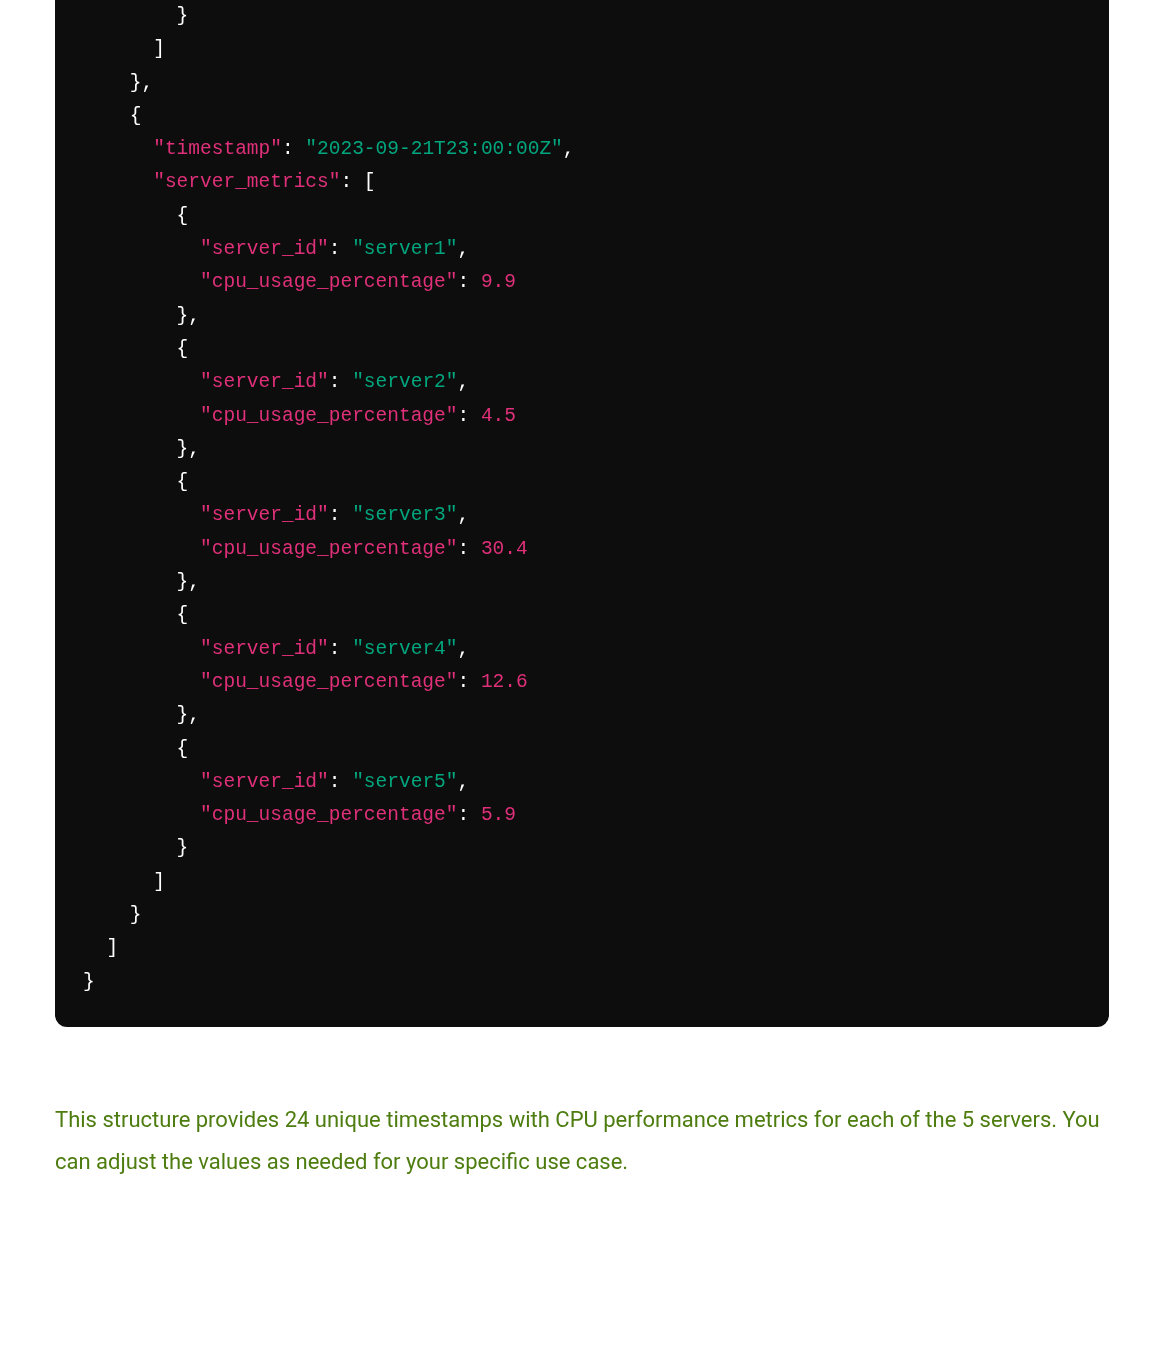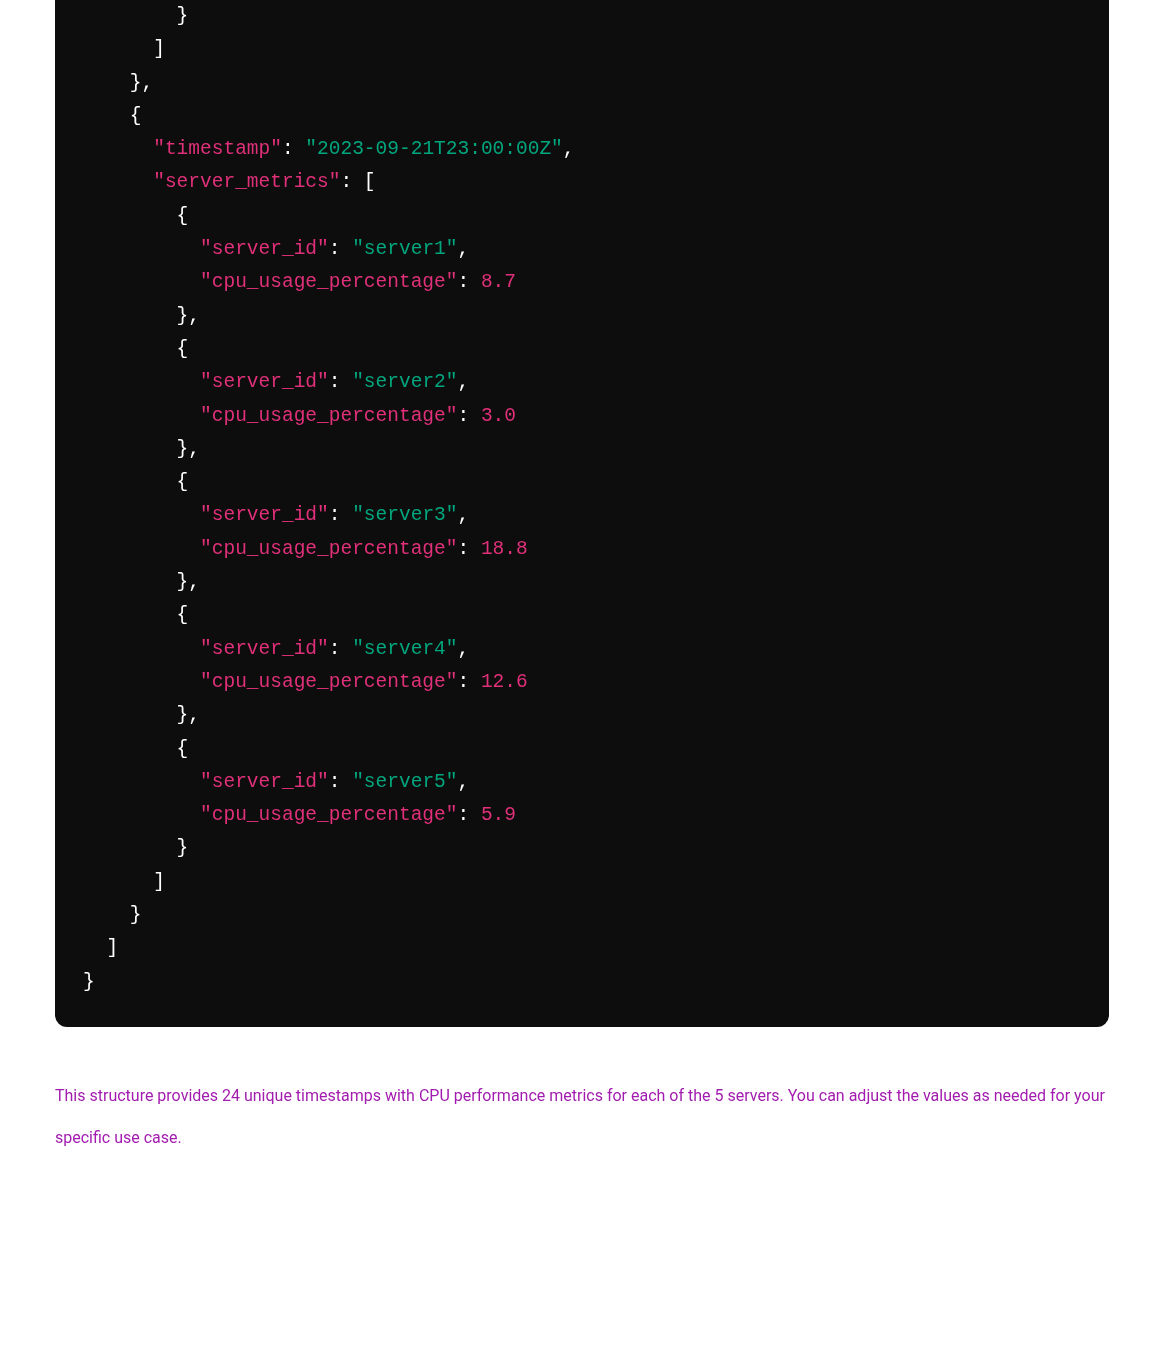--- a/index.html
+++ b/index.html
@@ -22,47 +22,47 @@
     font-size: 19.5px;
     line-height: 33.3px;
     white-space: pre;
     overflow: hidden;
   }
   .tok-key    { color: #df3079; }  
   .tok-str    { color: #00a67d; }  
   .tok-num    { color: #df3079; }  
   .tok-punc   { color: #ffffff; }
   .explain {
-    margin-top: 48px;
-    font-size: 16px;
+    margin-top: 72px;
+    font-size: 22px;
     line-height: 42px;
-    color: #a21caf;
+    color: #4d7c0f;
   }
 </style>
 </head>
 <body>
 
 <div class="page">
   <div class="code-block" id="code-block"><span class="tok-punc">        }</span>
 <span class="tok-punc">      ]</span>
 <span class="tok-punc">    },</span>
 <span class="tok-punc">    {</span>
 <span class="tok-punc">      </span><span class="tok-key">"timestamp"</span><span class="tok-punc">: </span><span class="tok-str">"2023-09-21T23:00:00Z"</span><span class="tok-punc">,</span>
 <span class="tok-punc">      </span><span class="tok-key">"server_metrics"</span><span class="tok-punc">: [</span>
 <span class="tok-punc">        {</span>
 <span class="tok-punc">          </span><span class="tok-key">"server_id"</span><span class="tok-punc">: </span><span class="tok-str">"server1"</span><span class="tok-punc">,</span>
-<span class="tok-punc">          </span><span class="tok-key">"cpu_usage_percentage"</span><span class="tok-punc">: </span><span class="tok-num">8.7</span>
+<span class="tok-punc">          </span><span class="tok-key">"cpu_usage_percentage"</span><span class="tok-punc">: </span><span class="tok-num">9.9</span>
 <span class="tok-punc">        },</span>
 <span class="tok-punc">        {</span>
 <span class="tok-punc">          </span><span class="tok-key">"server_id"</span><span class="tok-punc">: </span><span class="tok-str">"server2"</span><span class="tok-punc">,</span>
-<span class="tok-punc">          </span><span class="tok-key">"cpu_usage_percentage"</span><span class="tok-punc">: </span><span class="tok-num">3.0</span>
+<span class="tok-punc">          </span><span class="tok-key">"cpu_usage_percentage"</span><span class="tok-punc">: </span><span class="tok-num">4.5</span>
 <span class="tok-punc">        },</span>
 <span class="tok-punc">        {</span>
 <span class="tok-punc">          </span><span class="tok-key">"server_id"</span><span class="tok-punc">: </span><span class="tok-str">"server3"</span><span class="tok-punc">,</span>
-<span class="tok-punc">          </span><span class="tok-key">"cpu_usage_percentage"</span><span class="tok-punc">: </span><span class="tok-num">18.8</span>
+<span class="tok-punc">          </span><span class="tok-key">"cpu_usage_percentage"</span><span class="tok-punc">: </span><span class="tok-num">30.4</span>
 <span class="tok-punc">        },</span>
 <span class="tok-punc">        {</span>
 <span class="tok-punc">          </span><span class="tok-key">"server_id"</span><span class="tok-punc">: </span><span class="tok-str">"server4"</span><span class="tok-punc">,</span>
 <span class="tok-punc">          </span><span class="tok-key">"cpu_usage_percentage"</span><span class="tok-punc">: </span><span class="tok-num">12.6</span>
 <span class="tok-punc">        },</span>
 <span class="tok-punc">        {</span>
 <span class="tok-punc">          </span><span class="tok-key">"server_id"</span><span class="tok-punc">: </span><span class="tok-str">"server5"</span><span class="tok-punc">,</span>
 <span class="tok-punc">          </span><span class="tok-key">"cpu_usage_percentage"</span><span class="tok-punc">: </span><span class="tok-num">5.9</span>
 <span class="tok-punc">        }</span>
 <span class="tok-punc">      ]</span>

